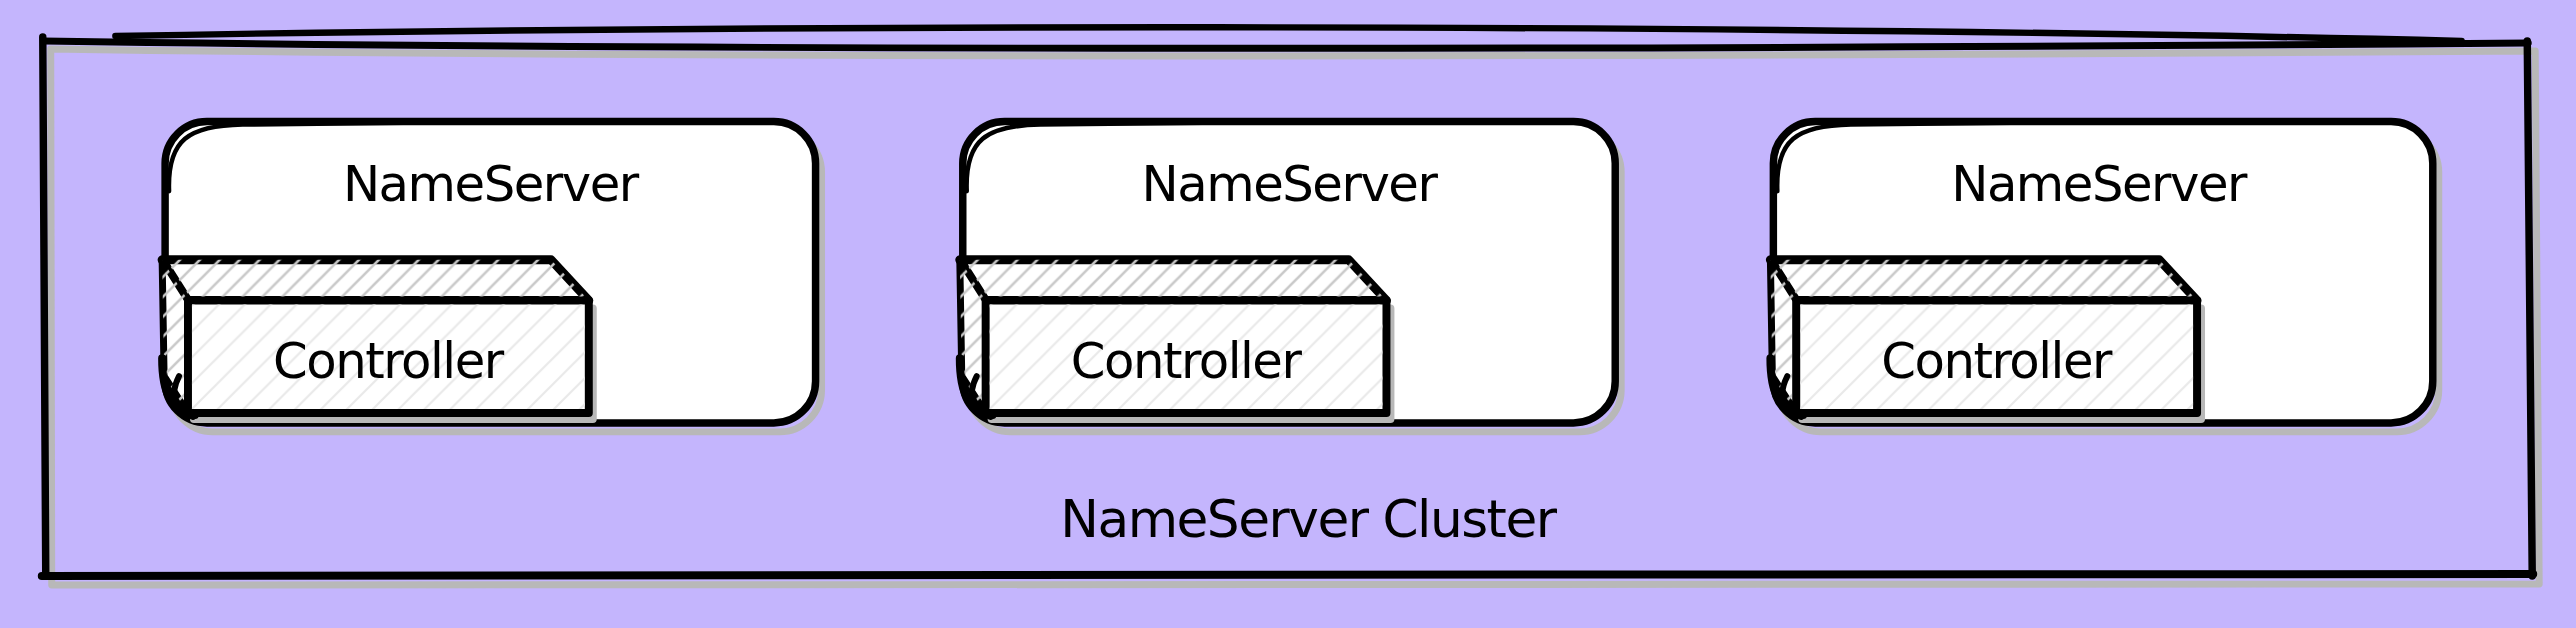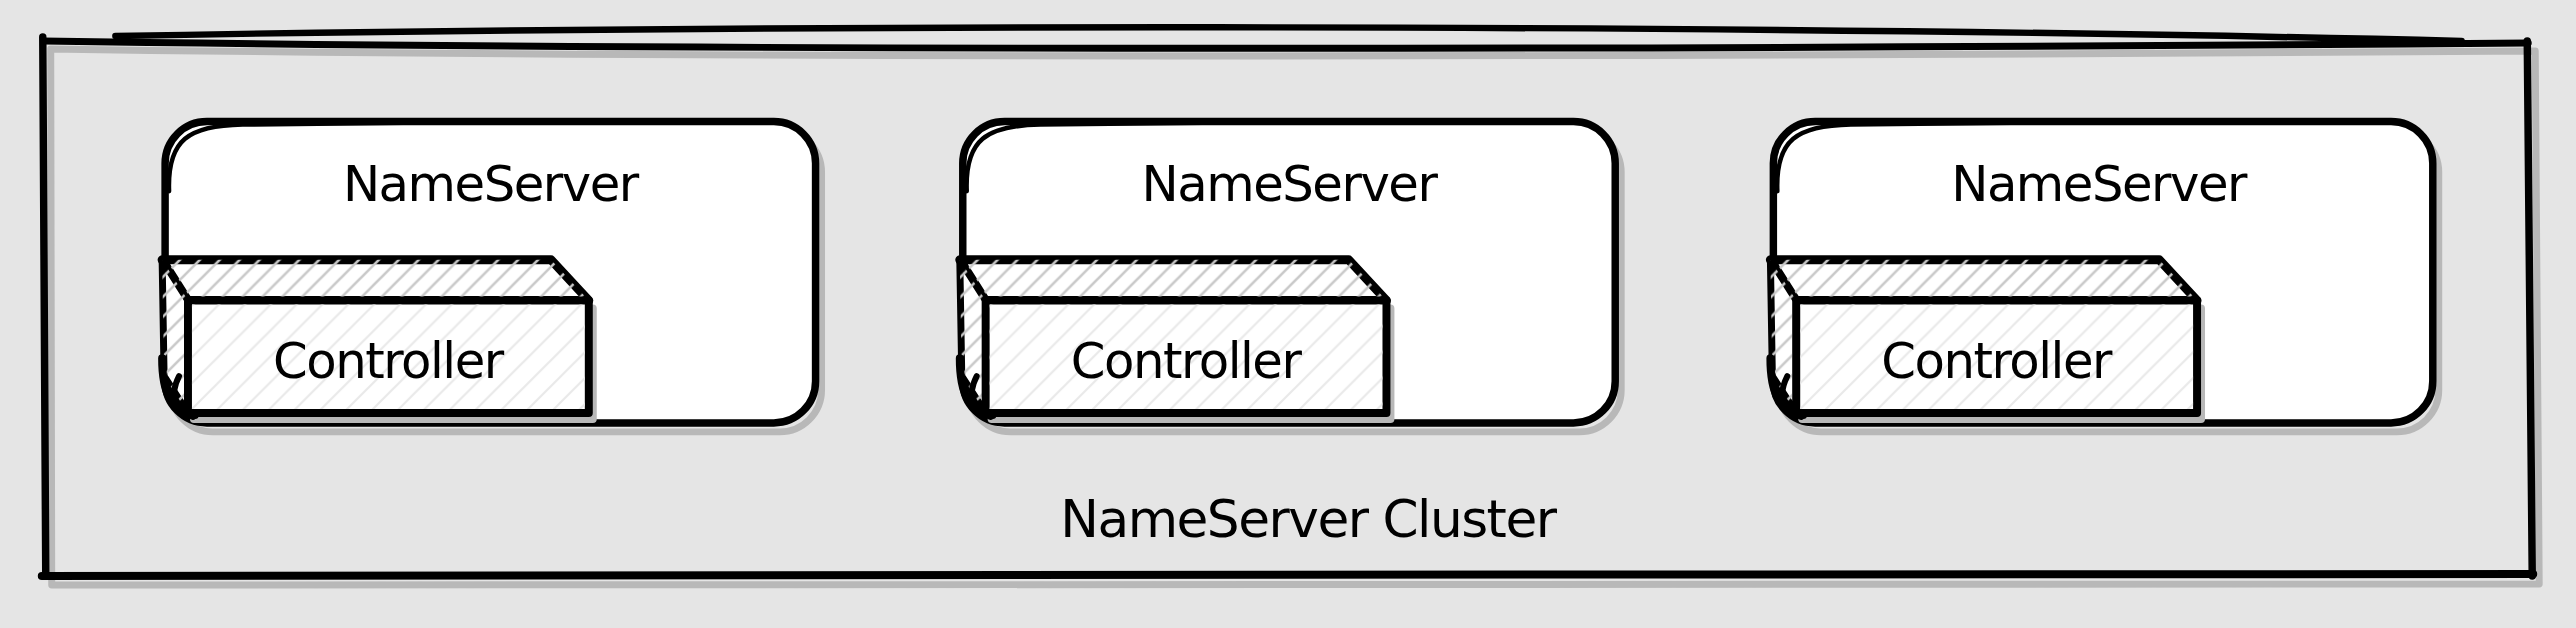--- a/index.html
+++ b/index.html
@@ -1,19 +1,19 @@
 <!DOCTYPE html>
 <html><head>
 <meta charset="utf-8">
 <style>
   html,body{margin:0;padding:0;background:#ffffff;}
   .stage{
     position:relative;
     width:2576px;height:629px;
-    background:#e5e5e5;
+    background:#c4b5fd;
     font-family:"DejaVu Sans","Liberation Sans",sans-serif;
   }
   svg{display:block;}
   .sketch{stroke:#000000;fill:none;stroke-linecap:round;stroke-linejoin:round;}
   .shadow{stroke:#b8b8b8;fill:none;stroke-linecap:round;stroke-linejoin:round;}
   .face{fill:#ffffff;stroke:#000000;stroke-linejoin:round;stroke-linecap:round;}
   text{fill:#000000;letter-spacing:-1.5px;}
   .node-label{font-size:50px;}
   .comp-label{font-size:50px;}
   .cluster-label{font-size:52px;}

